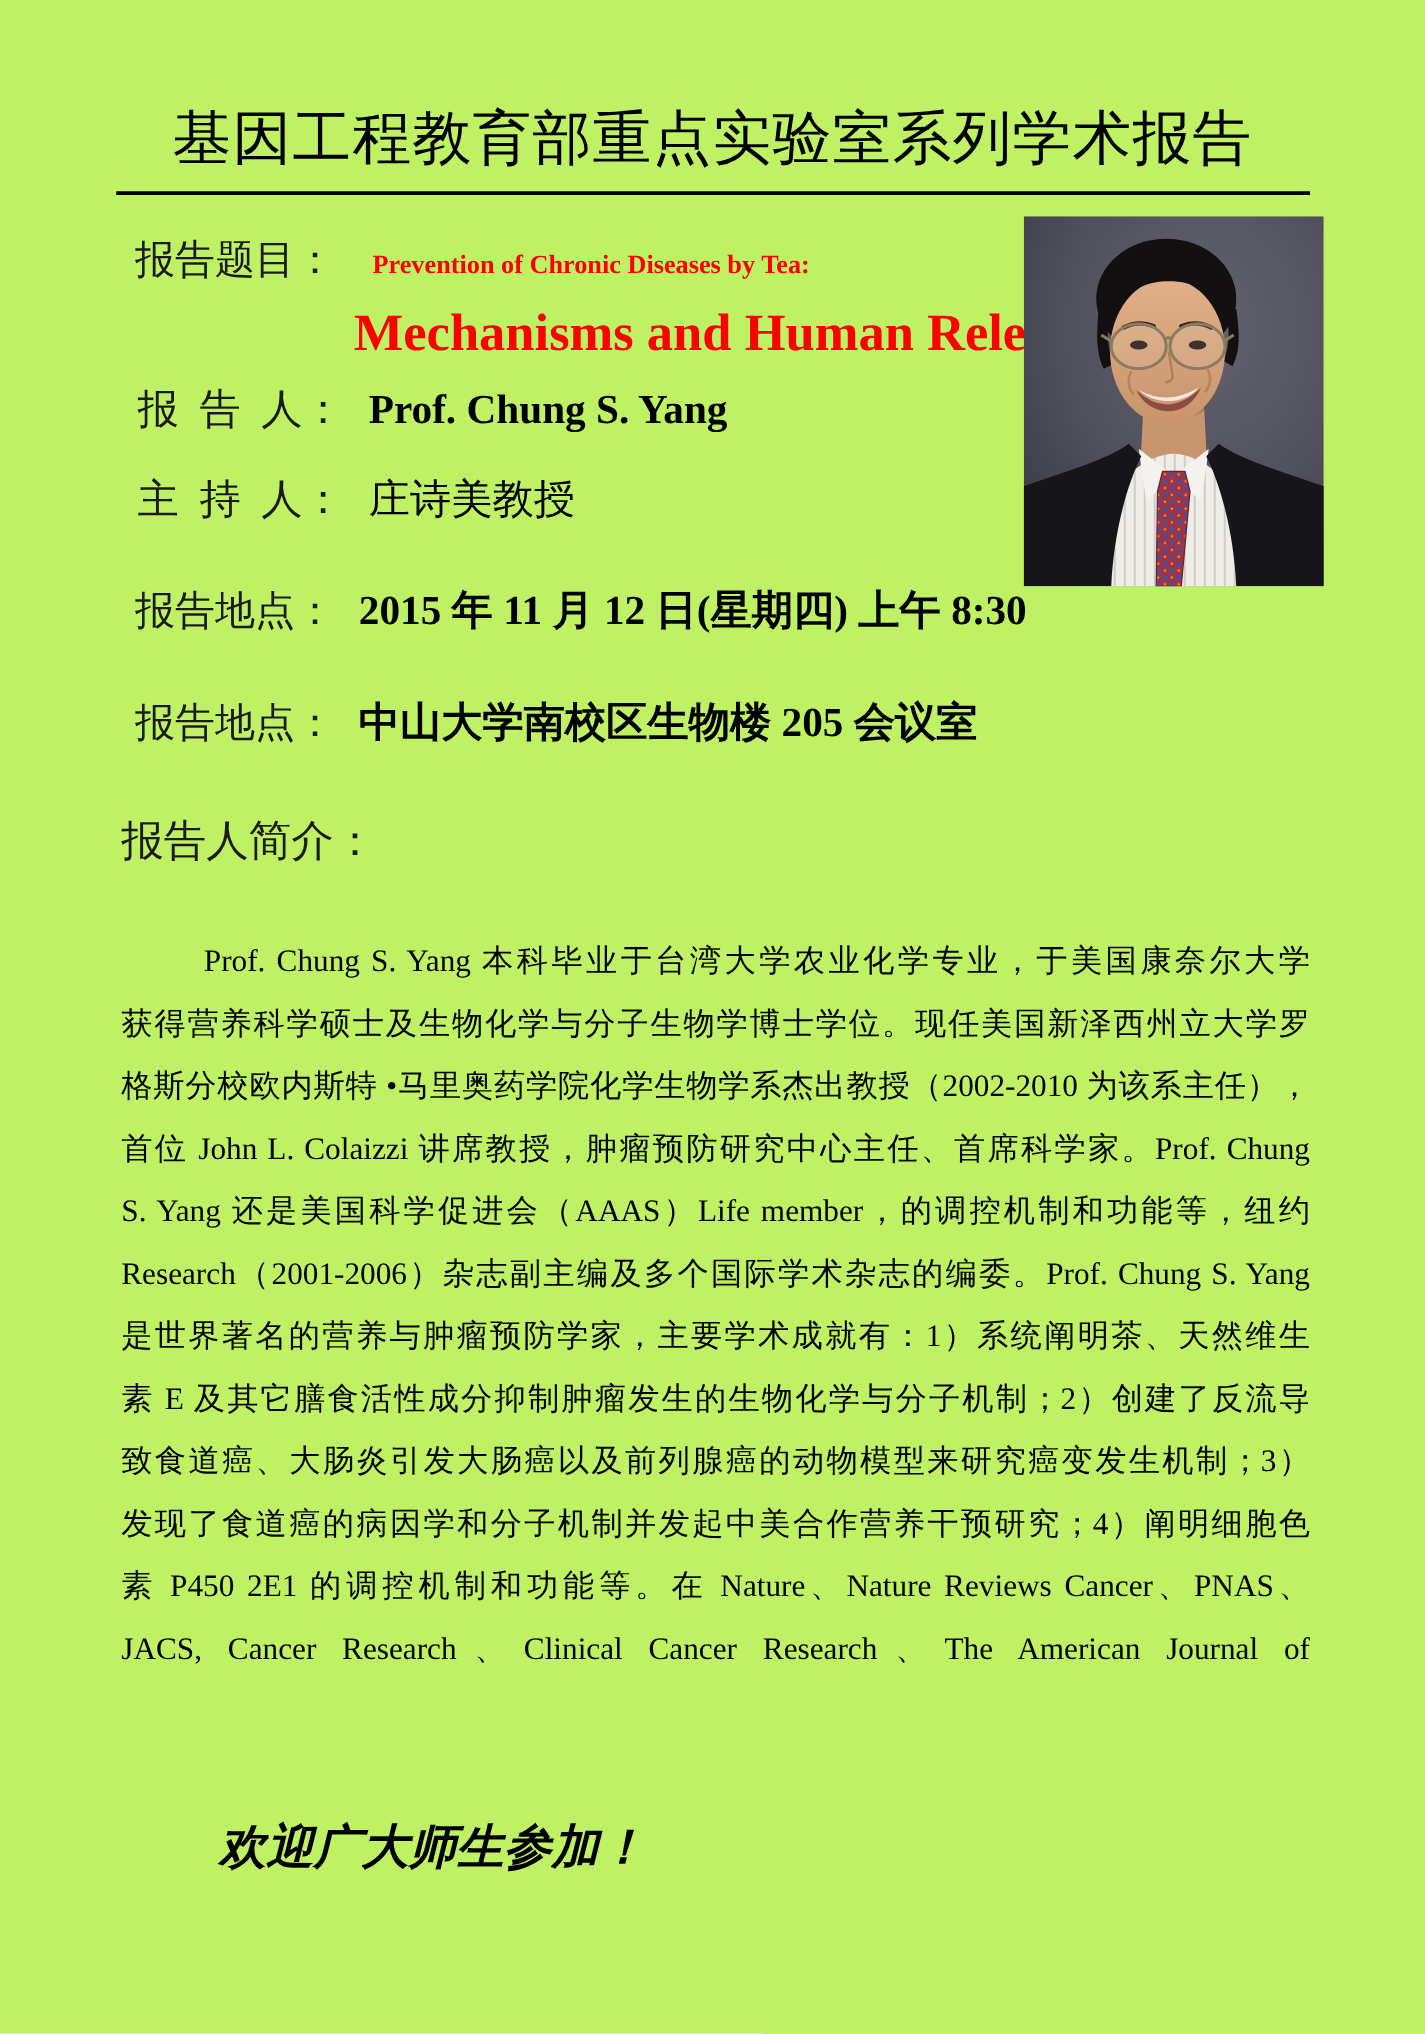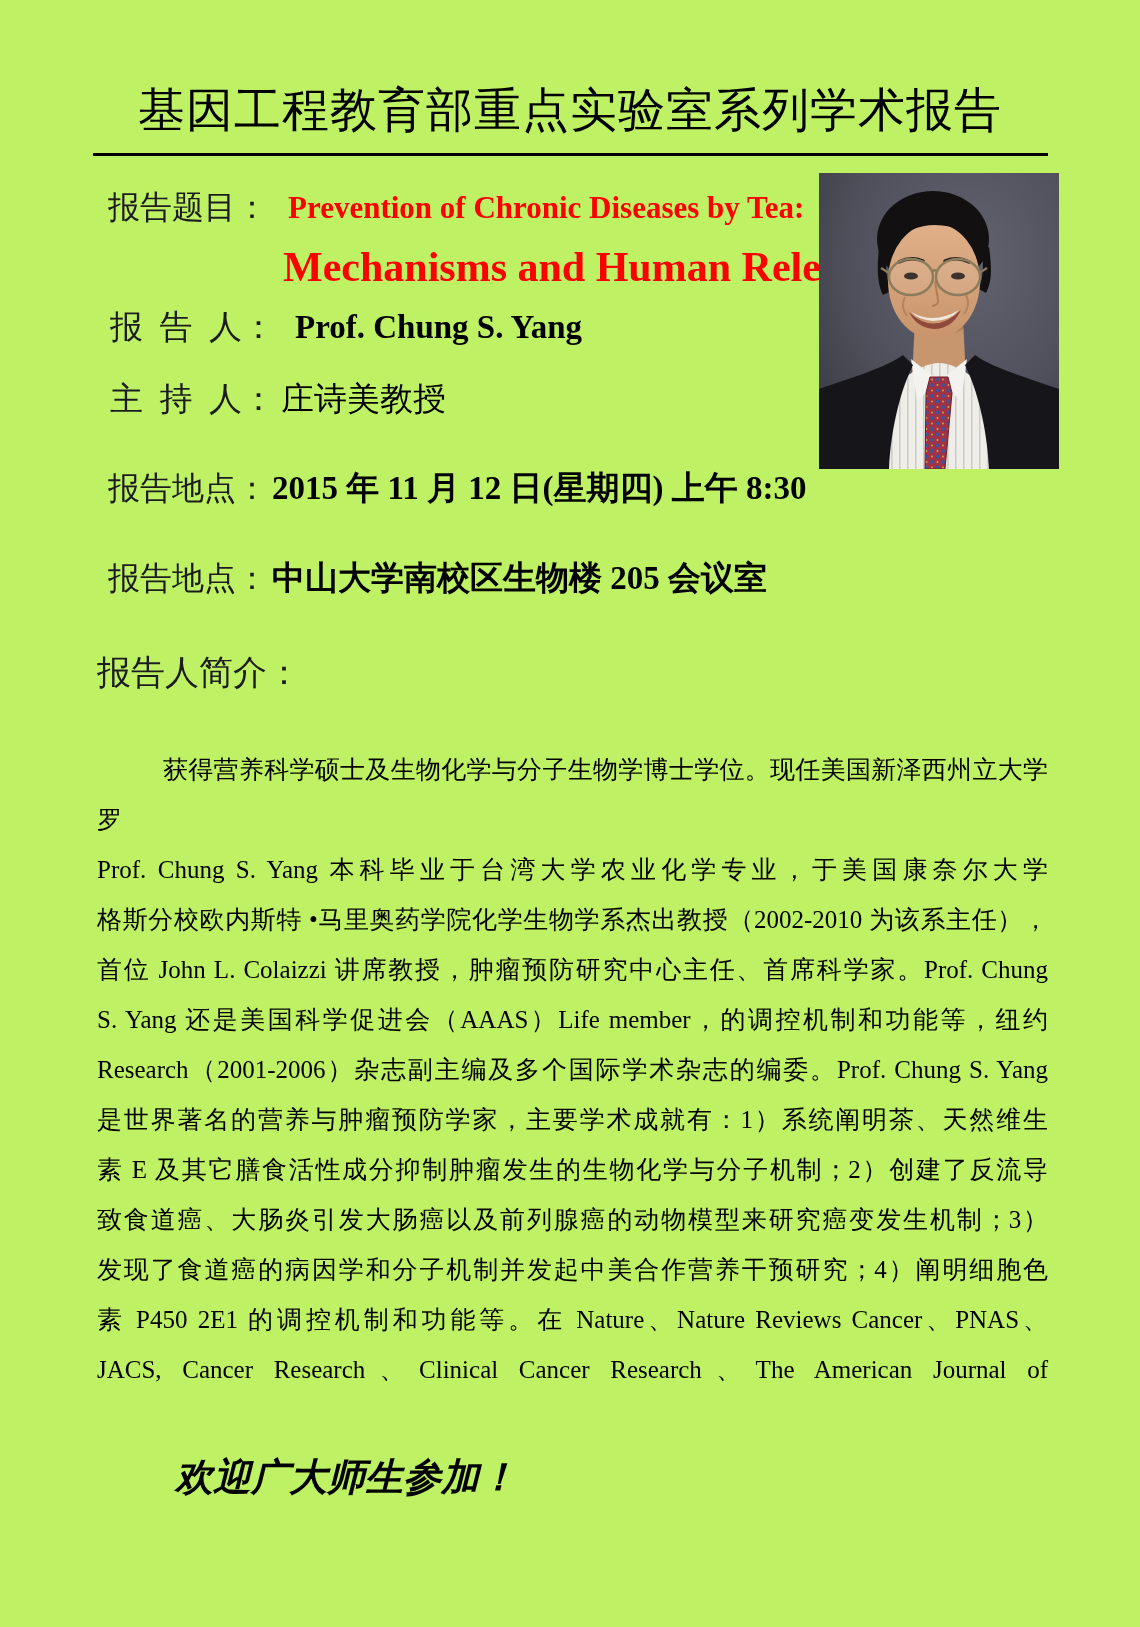--- a/index.html
+++ b/index.html
@@ -15,29 +15,29 @@
   .doc-title{
     position:absolute;top:82px;left:0;width:100%;text-align:center;
     font-family:"Liberation Sans",sans-serif;font-size:47px;line-height:56px;
     letter-spacing:1px;white-space:pre;color:#000;
   }
   .rule{position:absolute;top:153px;left:93px;width:955px;height:3px;background:var(--rule);}
   .row{position:absolute;white-space:pre;}
   .label{font-size:32px;color:#1b1b1e;}
   .label-lg{font-size:33px;color:#1b1b1e;}
   .row-topic{top:186px;left:108px;}
-  .topic-value{color:var(--accent-red);font-weight:bold;font-size:31px;margin-left:20px;text-align:center;}
+  .topic-value{color:var(--accent-red);font-weight:bold;font-size:21px;margin-left:30px;text-align:center;}
   .row-topic2{top:243px;left:283px;color:var(--accent-red);font-weight:bold;font-size:42px;}
   .row-speaker{top:305px;left:110px;}
   .speaker-value{font-weight:bold;font-size:33px;margin-left:20px;}
   .row-host{top:377px;left:110px;}
-  .host-value{font-size:33px;margin-left:6px;}
+  .host-value{font-size:33px;margin-left:20px;}
   .row-time{top:466px;left:108px;}
   .row-venue{top:556px;left:108px;}
-  .bold-value{font-weight:bold;font-size:33px;margin-left:4px;}
+  .bold-value{font-weight:bold;font-size:33px;margin-left:19px;}
   .bio-heading{position:absolute;top:650px;left:97px;font-size:34px;color:#1c1c1f;}
   .bio{position:absolute;top:745px;left:97px;width:951px;font-size:25px;line-height:50px;}
   .bio-line{text-align:justify;text-align-last:justify;}
   .bio-line:first-child{text-indent:66px;}
   .welcome{position:absolute;top:1452px;left:175px;font-size:38px;font-weight:bold;font-style:italic;white-space:pre;}
   .photo{position:absolute;top:173px;left:819px;width:240px;height:296px;}
   .photo svg{display:block;}
 </style>
 </head>
 <body>
@@ -54,22 +54,22 @@
 
   <div class="row row-host"><span class="label-lg">主  持  人：</span><span class="host-value">庄诗美教授</span></div>
 
   <div class="row row-time"><span class="label">报告地点：</span><span class="bold-value">2015 年 11 月 12 日(星期四) 上午 8:30</span></div>
 
   <div class="row row-venue"><span class="label">报告地点：</span><span class="bold-value">中山大学南校区生物楼 205 会议室</span></div>
 
   <div class="bio-heading">报告人简介：</div>
 
   <div class="bio">
+      <div class="bio-line">Prof. Chung S. Yang 本科毕业于台湾大学农业化学专业，于美国康奈尔大学</div>
       <div class="bio-line">获得营养科学硕士及生物化学与分子生物学博士学位。现任美国新泽西州立大学罗</div>
-      <div class="bio-line">Prof. Chung S. Yang 本科毕业于台湾大学农业化学专业，于美国康奈尔大学</div>
       <div class="bio-line">格斯分校欧内斯特 •马里奥药学院化学生物学系杰出教授（2002-2010 为该系主任），</div>
       <div class="bio-line">首位 John L. Colaizzi 讲席教授，肿瘤预防研究中心主任、首席科学家。Prof. Chung</div>
       <div class="bio-line">S. Yang 还是美国科学促进会（AAAS）Life member，的调控机制和功能等，纽约</div>
       <div class="bio-line">Research（2001-2006）杂志副主编及多个国际学术杂志的编委。Prof. Chung S. Yang</div>
       <div class="bio-line">是世界著名的营养与肿瘤预防学家，主要学术成就有：1）系统阐明茶、天然维生</div>
       <div class="bio-line">素 E 及其它膳食活性成分抑制肿瘤发生的生物化学与分子机制；2）创建了反流导</div>
       <div class="bio-line">致食道癌、大肠炎引发大肠癌以及前列腺癌的动物模型来研究癌变发生机制；3）</div>
       <div class="bio-line">发现了食道癌的病因学和分子机制并发起中美合作营养干预研究；4）阐明细胞色</div>
       <div class="bio-line">素 P450 2E1 的调控机制和功能等。在 Nature、Nature Reviews Cancer、PNAS、</div>
       <div class="bio-line">JACS, Cancer Research、Clinical Cancer Research、The American Journal of</div>

